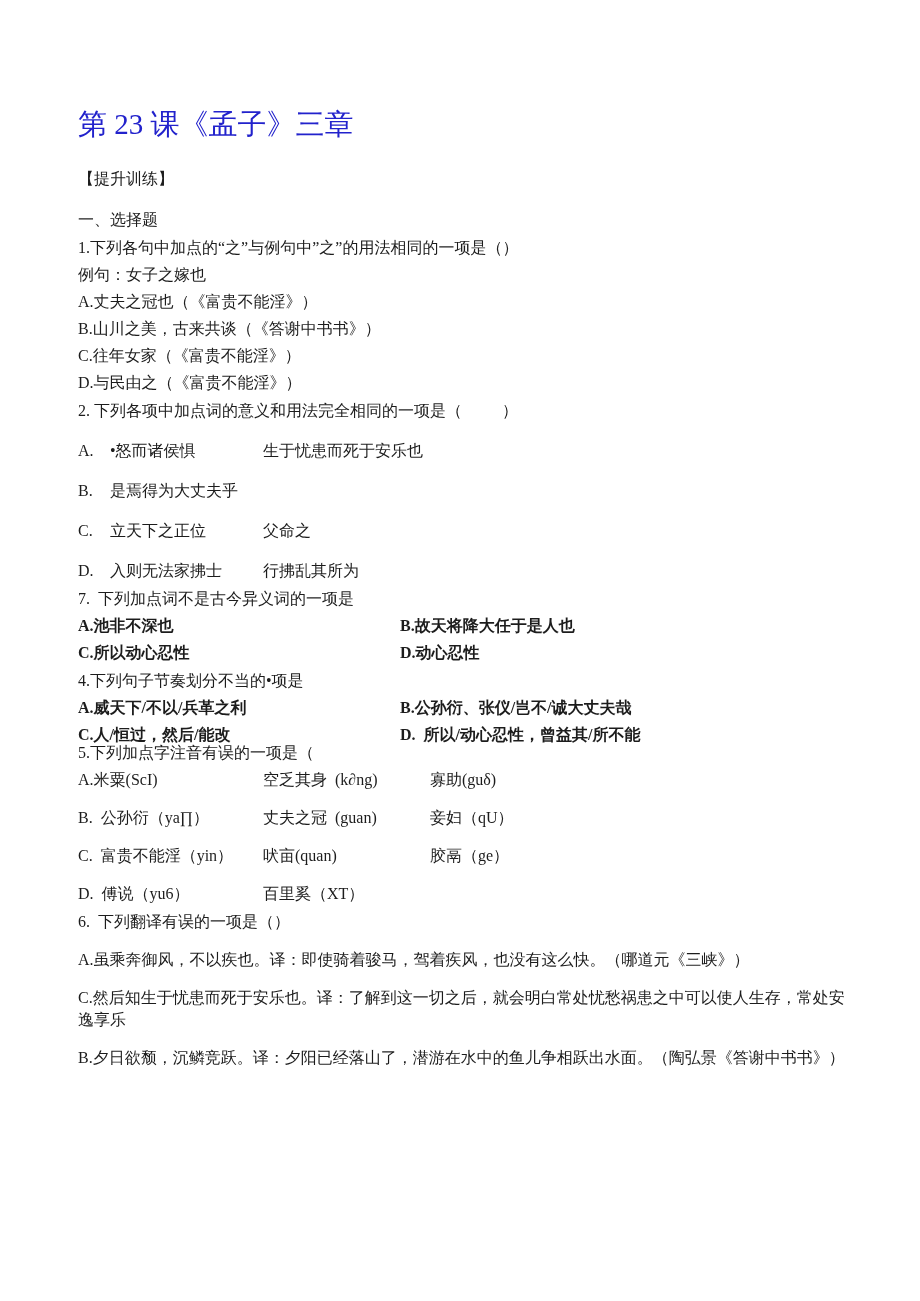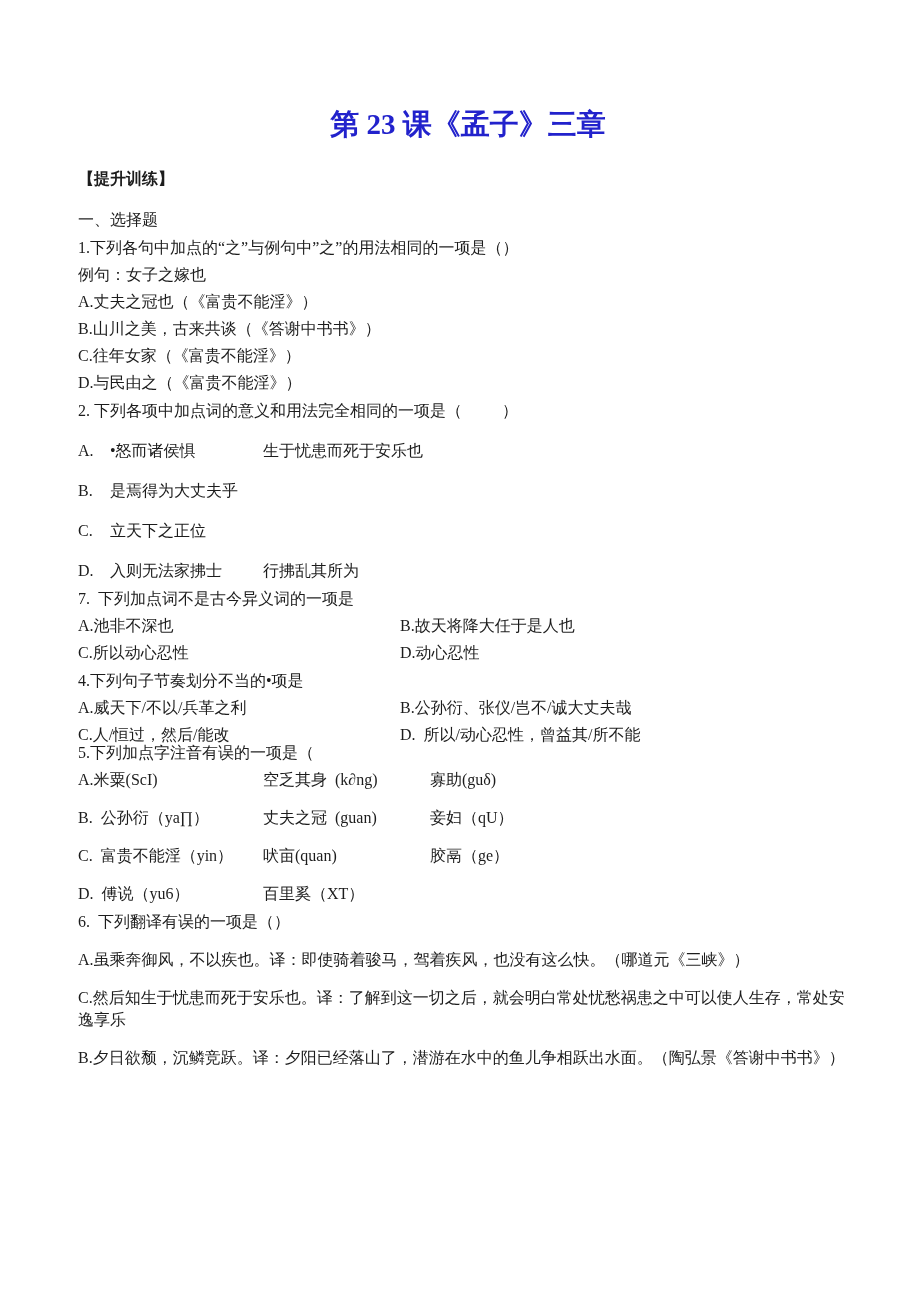--- a/index.html
+++ b/index.html
@@ -13,52 +13,52 @@
     height: 1301px;
     box-sizing: border-box;
     padding: 0 62px 0 78px;
     background: #ffffff;
     font-family: "Liberation Serif", "DejaVu Serif", serif;
     color: #1c1c1c;
     overflow: hidden;
   }
   .title {
     margin: 104px 0 10px 0;
-    text-align: center;
     font-size: 29px;
     line-height: 40px;
-    font-weight: bold;
+    font-weight: normal;
     color: #2222cc;
     white-space: pre-wrap;
   }
   .section-header {
     margin: 24px 0 0 0;
     font-size: 16px;
     line-height: 22px;
-    font-weight: bold;
+    font-weight: normal;
     white-space: pre-wrap;
   }
   .line {
     margin: 5px 0 0 0;
     font-size: 16px;
     line-height: 22px;
     white-space: pre-wrap;
   }
   .subsection { margin-top: 19px; }
   .q { margin-top: 6px; }
   .q-tight { margin-top: -9px; }
   .row2 { margin-top: 18px; }
   .row-sp { margin-top: 16px; }
   .gridq2 {
     display: grid;
     grid-template-columns: 32px 153px auto;
   }
   .grid2 {
     display: grid;
     grid-template-columns: 322px auto;
+    font-weight: bold;
   }
   .gridq5 {
     display: grid;
     grid-template-columns: 185px 167px auto;
   }
   .cell { white-space: pre-wrap; }
 </style>
 </head>
 <body>
 
@@ -86,20 +86,21 @@
       <span class="cell">•怒而诸侯惧</span>
       <span class="cell">生于忧患而死于安乐也</span>
     </div>
     <div class="line row2 gridq2">
       <span class="cell">B.</span>
       <span class="cell">是焉得为大丈夫乎</span>
     </div>
     <div class="line row2 gridq2">
       <span class="cell">C.</span>
       <span class="cell">立天下之正位</span>
+      <span class="cell">父命之</span>
     </div>
     <div class="line row2 gridq2">
       <span class="cell">D.</span>
       <span class="cell">入则无法家拂士</span>
       <span class="cell">行拂乱其所为</span>
     </div>
   </div>
 
   <div class="q">
     <div class="line">7.  下列加点词不是古今异义词的一项是</div>

